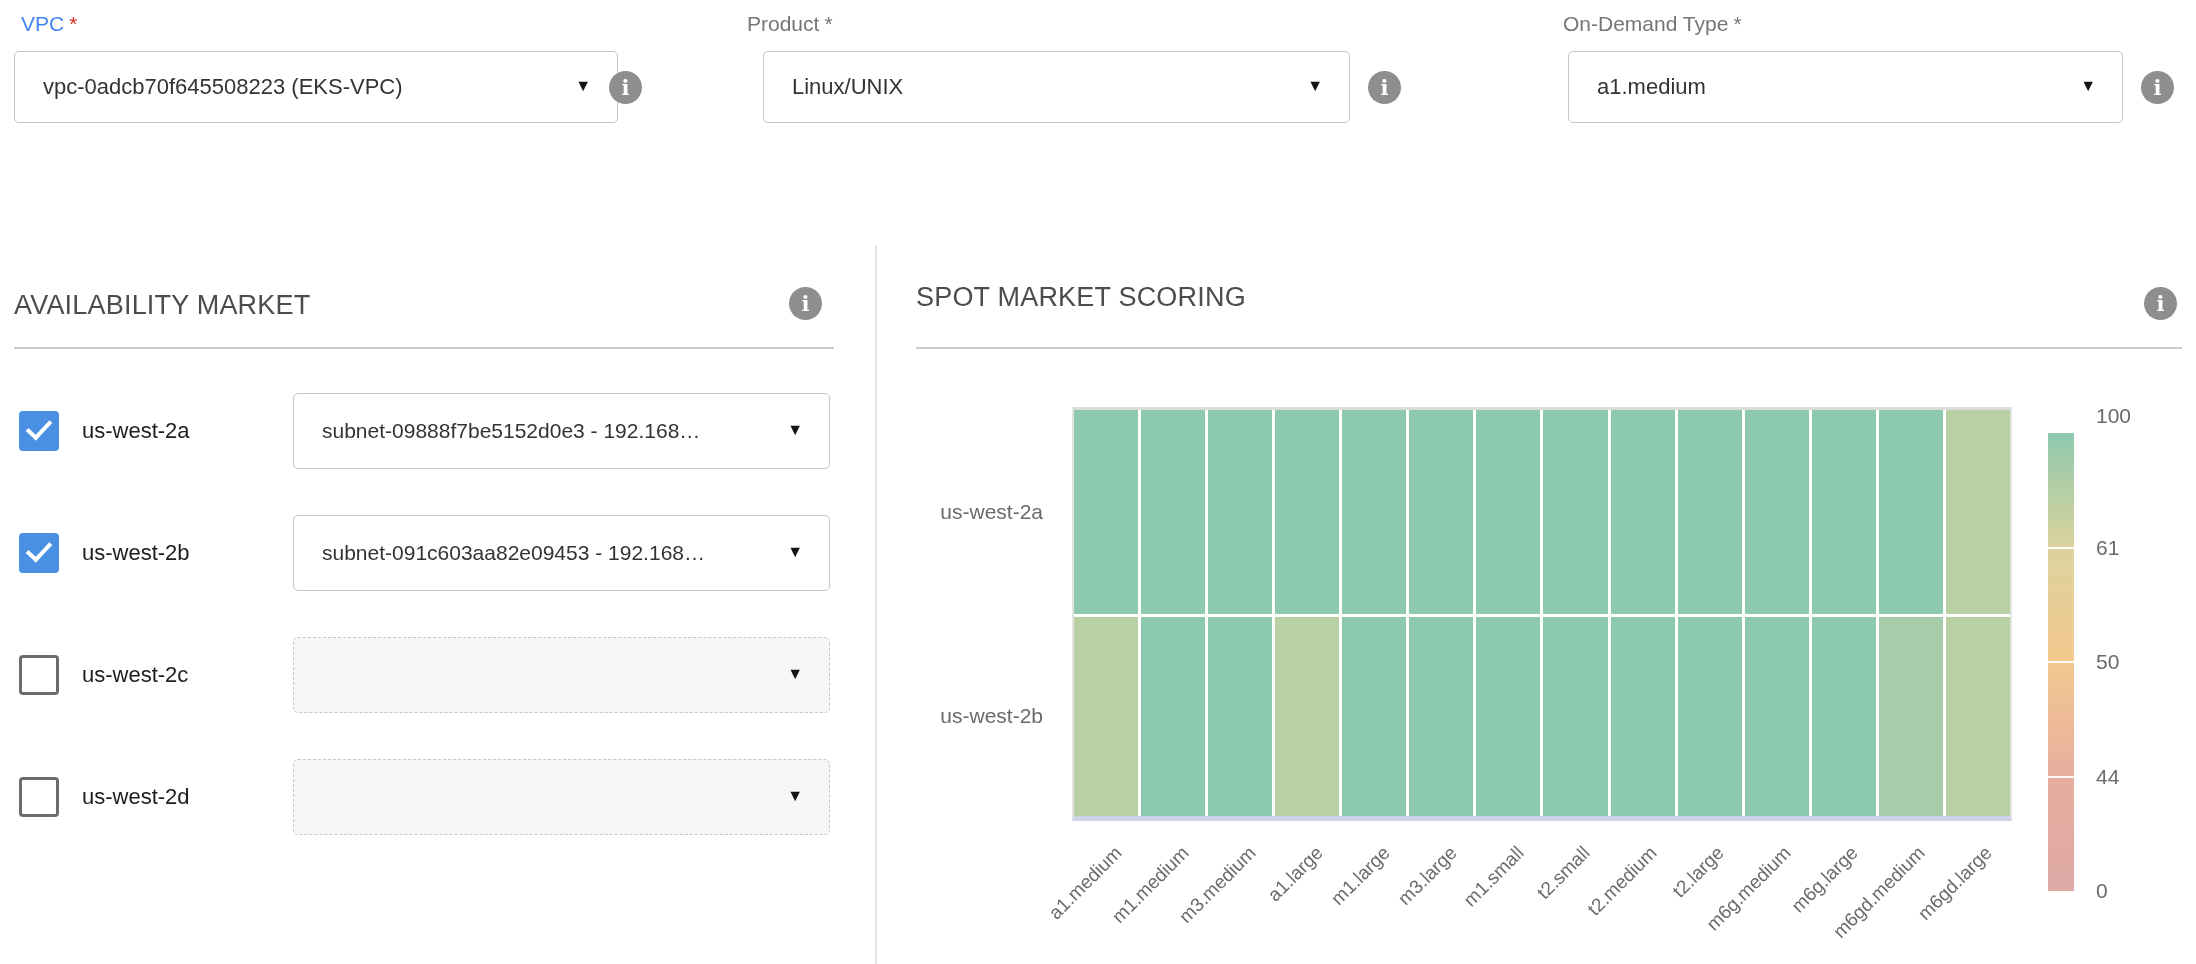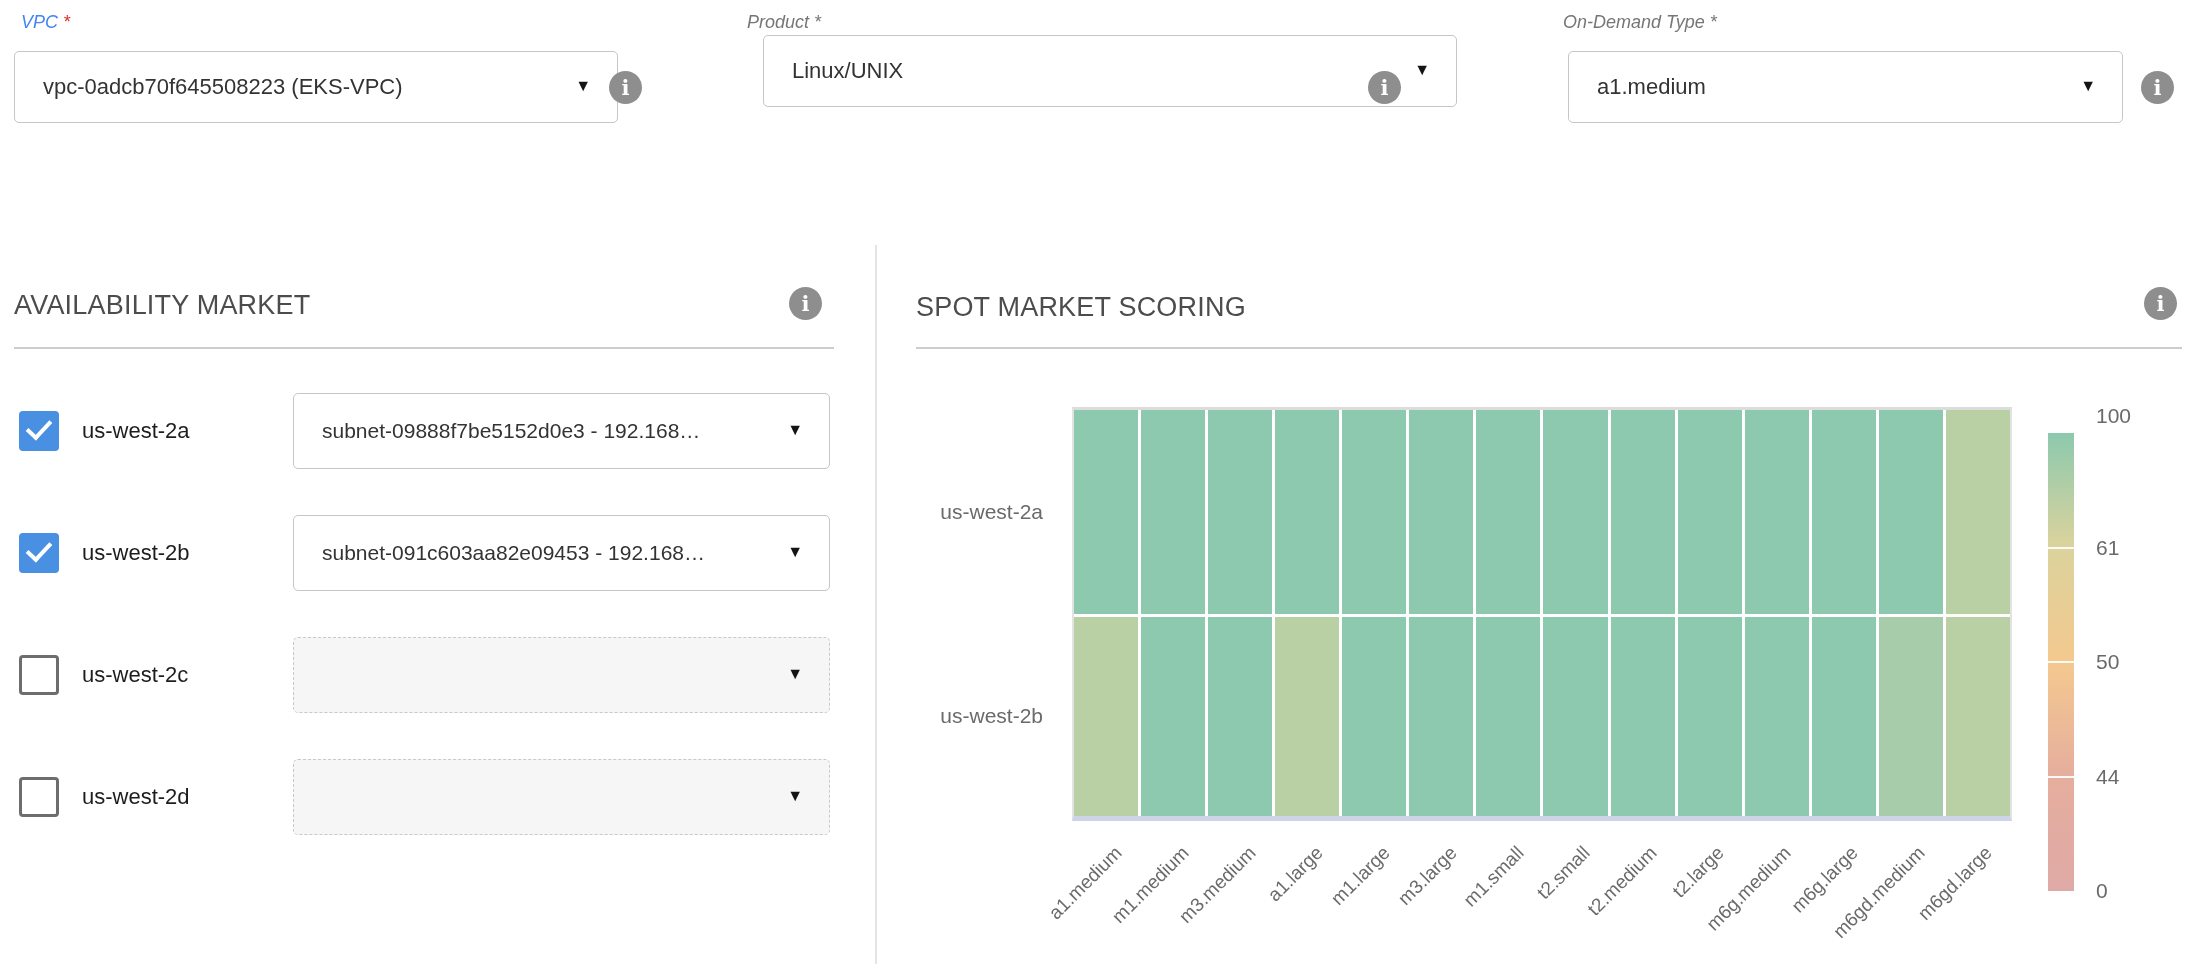--- a/index.html
+++ b/index.html
@@ -1,21 +1,21 @@
 <!DOCTYPE html>
 <html><head>
 <meta charset="utf-8">
 <style>
   html,body{margin:0;padding:0;background:#fff;}
   .canvas{
     position:relative;width:2196px;height:964px;background:#fff;overflow:hidden;
     font-family:"Liberation Sans",sans-serif;color:#333;
   }
   
-  .field-label{position:absolute;font-size:18px;color:#767676;white-space:nowrap;font-style:italic;}
+  .field-label{position:absolute;font-size:21px;color:#767676;white-space:nowrap;}
   .field-label .req{margin-left:5px;}
   .field-label.focused .lbl{color:#4285f4;}
   .field-label.focused .req{color:#d93025;}
   .select-box{
     position:absolute;box-sizing:border-box;height:72px;background:#fff;
     border:1px solid #c6c6c6;border-radius:5px;display:flex;align-items:center;
     padding:0 56px 0 28px;cursor:pointer;
   }
   .select-box .select-value{font-size:22px;color:#333;white-space:nowrap;overflow:hidden;}
   .caret{
@@ -87,21 +87,21 @@
   </div>
   <div class="select-box" style="left:14px;top:51px;width:604px;">
     <span class="select-value">vpc-0adcb70f645508223 (EKS-VPC)</span>
     <span class="caret">▼</span>
   </div>
   <span class="info-icon" style="left:609px;top:71px;">i</span>
 
   <div class="field-label" style="left:747px;top:12px;">
     <span class="lbl">Product</span><span class="req">*</span>
   </div>
-  <div class="select-box" style="left:763px;top:35px;width:694px;">
+  <div class="select-box" style="left:763px;top:51px;width:587px;">
     <span class="select-value">Linux/UNIX</span>
     <span class="caret">▼</span>
   </div>
   <span class="info-icon" style="left:1368px;top:71px;">i</span>
 
   <div class="field-label" style="left:1563px;top:12px;">
     <span class="lbl">On-Demand Type</span><span class="req">*</span>
   </div>
   <div class="select-box" style="left:1568px;top:51px;width:555px;">
     <span class="select-value">a1.medium</span>
@@ -147,21 +147,21 @@
       <span class="az-zone">us-west-2d</span>
       <div class="select-box az-select disabled">
         <span class="select-value"></span>
         <span class="caret">▼</span>
       </div>
     </div>
     </div>
 
   <div class="v-divider"></div>
 
-  <div class="section-title" style="left:916px;top:292px;">SPOT MARKET SCORING</div>
+  <div class="section-title" style="left:916px;top:282px;">SPOT MARKET SCORING</div>
   <span class="info-icon" style="left:2144px;top:287px;">i</span>
   <div class="section-rule" style="left:916px;top:347px;width:1266px;"></div>
 
   <div id="heatmap-grid">
       <div class="hm-cell" style="background: rgb(140, 201, 174);"></div>
       <div class="hm-cell" style="background: rgb(140, 201, 174);"></div>
       <div class="hm-cell" style="background: rgb(140, 201, 174);"></div>
       <div class="hm-cell" style="background: rgb(140, 201, 174);"></div>
       <div class="hm-cell" style="background: rgb(140, 201, 174);"></div>
       <div class="hm-cell" style="background: rgb(140, 201, 174);"></div>

